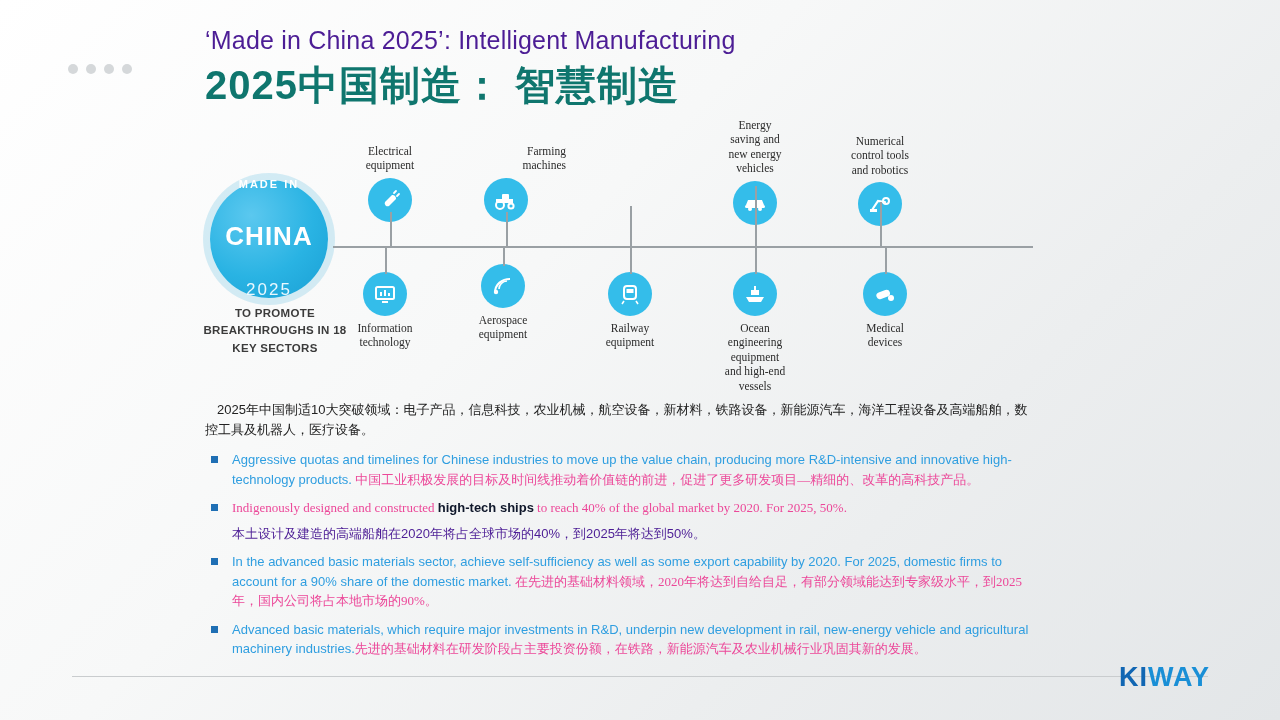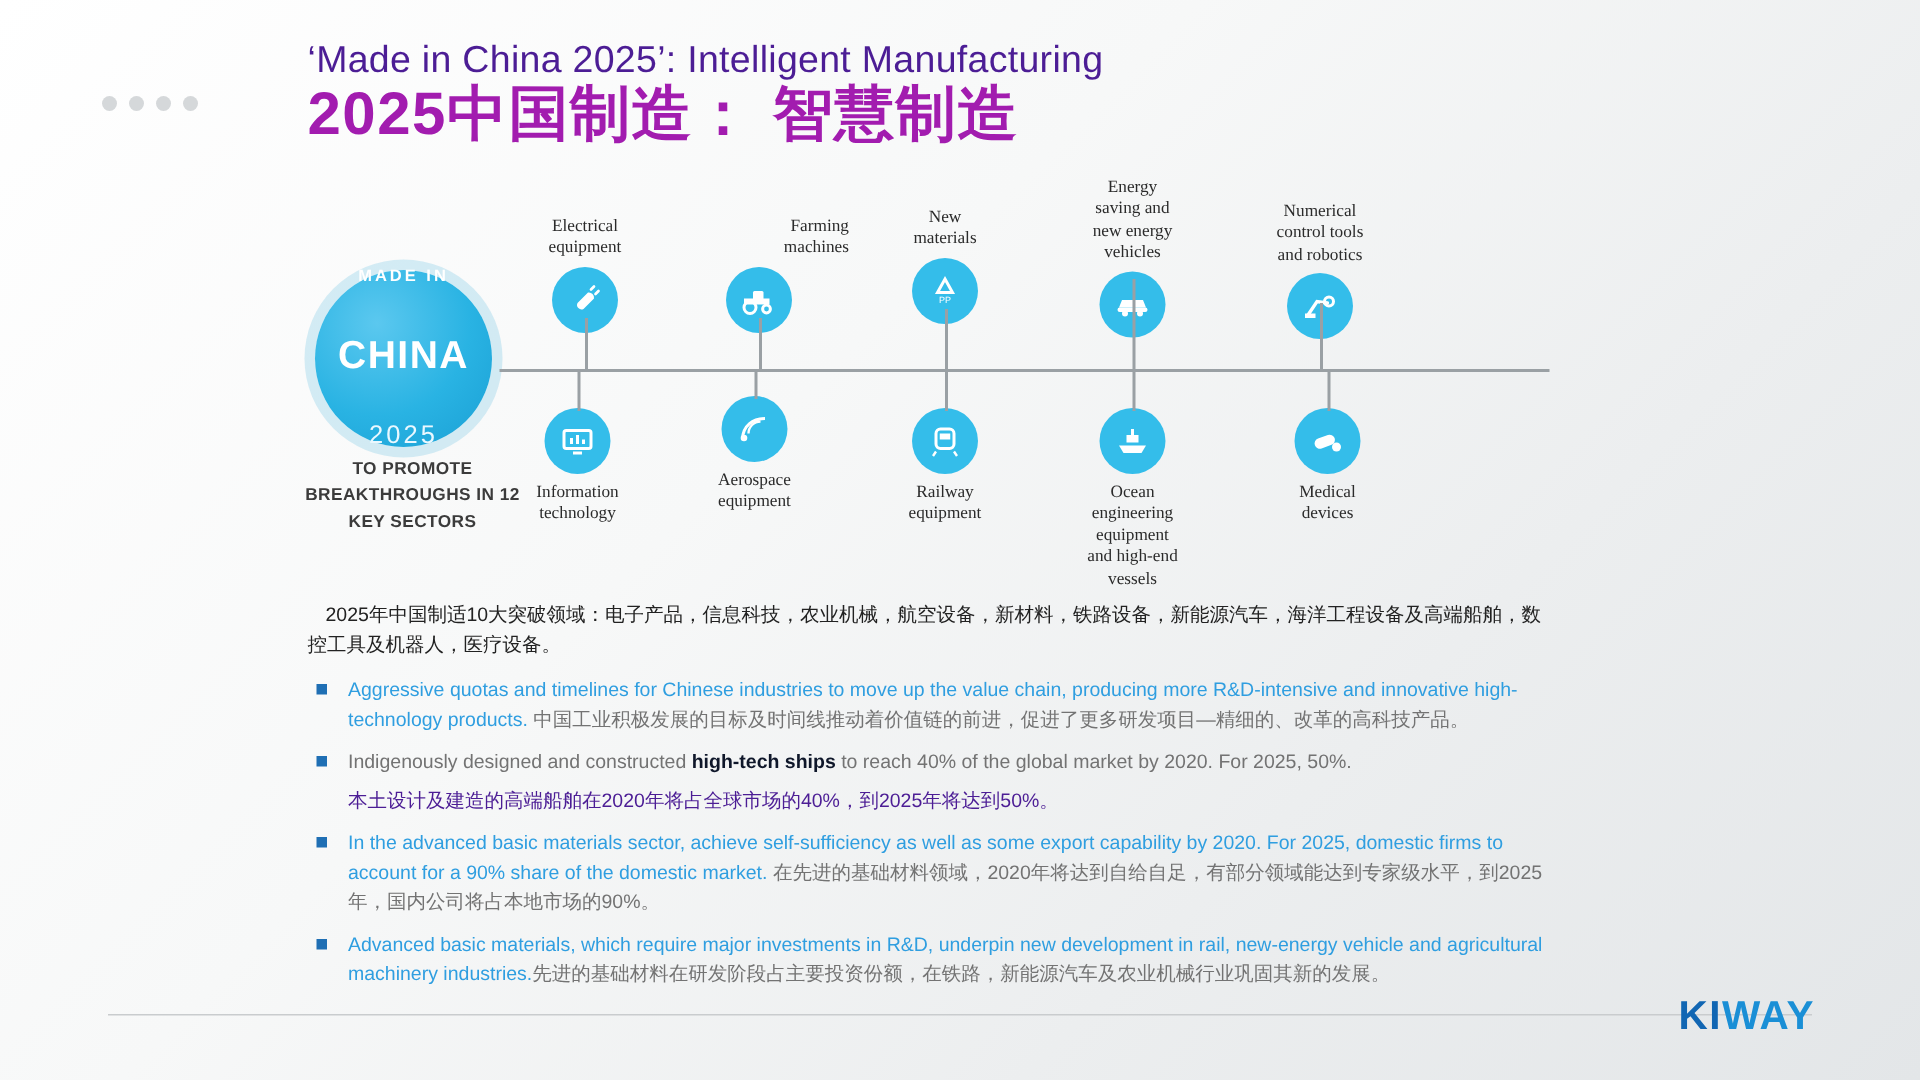--- a/index.html
+++ b/index.html
@@ -41,24 +41,24 @@
     left: 205px;
     top: 26px;
     font-size: 25px;
     color: #4c1d95;
     letter-spacing: .2px;
     white-space: nowrap;
   }
   .title-cn {
     position: absolute;
     left: 205px;
-    top: 48px;
+    top: 58px;
     font-size: 40px;
     font-weight: bold;
-    color: #a21caf;
+    color: #0f766e;
     letter-spacing: 1px;
     white-space: nowrap;
   }
 
   
   .info {
     position: absolute;
     left: 200px;
     top: 120px;
     width: 840px;
@@ -164,21 +164,21 @@
   ul.bullets > li:before {
     content: "";
     position: absolute;
     left: 6px;
     top: 6px;
     width: 7px;
     height: 7px;
     background: #1f6fb4;
   }
   .en { color: #2f9ee0; }
-  .cn { color: #737373; }
+  .cn { color: #ec4899; font-family: Liberation Serif, serif; }
   .bold { font-weight: bold; color: #0f172a; }
   .sub-line { margin-top: 6px; display: block; color:#4c1d95;}
 
   
   .footer-rule {
     position: absolute;
     left: 72px;
     top: 676px;
     width: 1136px;
     height: 1px;
@@ -210,21 +210,21 @@
   <div class="title-en">‘Made in China 2025’: Intelligent Manufacturing</div>
   <div class="title-cn">2025中国制造： 智慧制造</div>
 
   <div class="info">
 
     <div class="badge">
       <div class="b1">MADE IN</div>
       <div class="b2">CHINA</div>
       <div class="b3">2025</div>
     </div>
-    <div class="badge-sub">TO PROMOTE BREAKTHROUGHS IN 12 KEY SECTORS</div>
+    <div class="badge-sub">TO PROMOTE BREAKTHROUGHS IN 18 KEY SECTORS</div>
 
     <div class="spine"></div>
 
     <div class="node top" style="left:130px; top:24px;">
       <div class="lbl" style="white-space:pre-line;">Electrical
 equipment</div>
       <div class="circ">
         <svg width="24" height="24" viewBox="0 0 24 24" fill="none" stroke="#fff" stroke-width="1.8">
           <path d="M7 14 L14 7 a3.5 3.5 0 0 1 4 4 L11 18 a3 3 0 0 1-4-4z" fill="#fff" stroke="none"></path>
           <path d="M16 5 L18 3 M19 8 L21 6" stroke="#fff" stroke-linecap="round"></path>
@@ -240,30 +240,20 @@
         <svg width="26" height="22" viewBox="0 0 26 22">
           <rect x="9" y="5" width="7" height="6" rx="1" fill="#fff"></rect>
           <rect x="3" y="10" width="17" height="4" fill="#fff"></rect>
           <circle cx="7" cy="16" r="4" fill="none" stroke="#fff" stroke-width="2"></circle>
           <circle cx="18" cy="17" r="2.6" fill="none" stroke="#fff" stroke-width="2"></circle>
         </svg>
       </div>
     </div>
     <div class="stem" style="left:306px; top:92px; height:34px;"></div>
 
-    <div class="node top" style="left:370px; top:18px;">
-      <div class="lbl" style="white-space:pre-line;">New
-materials</div>
-      <div class="circ">
-        <svg width="24" height="24" viewBox="0 0 24 24">
-          <path d="M12 4 L17 13 H7 Z" fill="none" stroke="#fff" stroke-width="2"></path>
-          <text x="12" y="20" font-size="6" fill="#fff" text-anchor="middle" font-family="Liberation Sans, sans-serif">PP</text>
-        </svg>
-      </div>
-    </div>
     <div class="stem" style="left:430px; top:86px; height:40px;"></div>
 
     <div class="node top" style="left:495px; top:-2px;">
       <div class="lbl" style="white-space:pre-line;">Energy
 saving and
 new energy
 vehicles</div>
       <div class="circ">
         <svg width="26" height="20" viewBox="0 0 26 20">
           <path d="M4 12 L6 7 H20 L22 12 Z" fill="#fff"></path>

